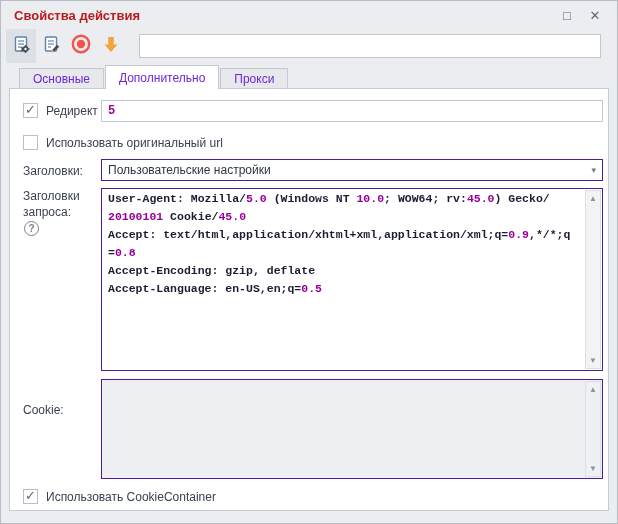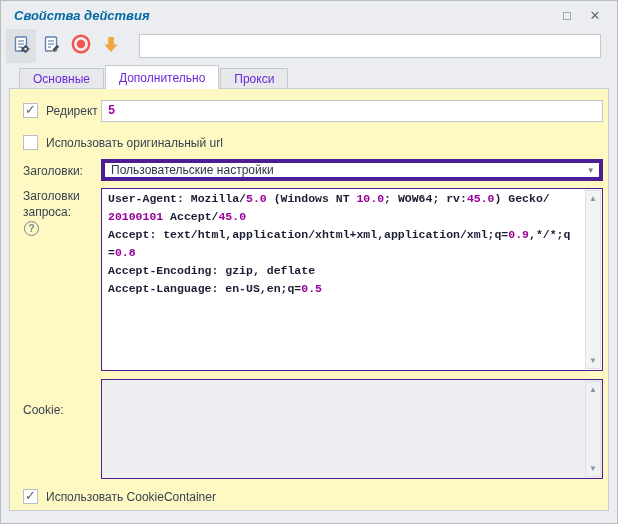--- a/index.html
+++ b/index.html
@@ -3,47 +3,47 @@
 <meta charset="utf-8">
 <style>
   html,body{margin:0;padding:0;background:#fff;}
   .window{
     position:relative;width:616px;height:522px;margin:0;
     border:1px solid #b7bdc5;background:#ebedf0;
     font-family:"Liberation Sans",sans-serif;color:#3a4251;overflow:hidden;
   }
   
   .titlebar{position:absolute;left:0;top:0;right:0;height:28px;display:flex;align-items:center;}
-  .title{margin-left:13px;font-size:13px;font-weight:bold;color:#0369a1;font-style:italic;}
+  .title{margin-left:13px;font-size:13px;font-weight:bold;color:#b91c1c;}
   .winbtns{margin-left:auto;display:flex;gap:8px;margin-right:12px;}
   .winbtn{width:20px;height:20px;display:flex;align-items:center;justify-content:center;
     color:#636a74;font-size:13px;cursor:default;user-select:none;}
   
   .toolbar{position:absolute;left:0;top:28px;right:0;height:34px;display:flex;align-items:center;padding-left:5px;}
   .tbtn{width:30px;height:34px;display:flex;align-items:center;justify-content:center;}
   .tbtn.pressed{background:#dde0e4;}
   .toolbar-input{margin-left:13px;width:450px;height:22px;border:1px solid #c2c8cf;
     padding:0 5px;font-size:12px;background:#fff;outline:none;color:#2e3644;}
   
   .tabs{position:absolute;left:8px;top:64px;right:8px;height:24px;display:flex;align-items:flex-end;padding-left:10px;}
   .tab{height:21px;box-sizing:border-box;padding:0 13px;display:flex;align-items:center;
     font-size:12px;color:#6d28d9;background:#e6e8ec;border:1px solid #c3c9d1;border-bottom:none;margin-right:1px;}
   .tab.active{height:24px;background:#fff;position:relative;z-index:3;}
   
-  .panel{position:absolute;left:8px;top:87px;width:600px;height:423px;background:#fef9c3;
+  .panel{position:absolute;left:8px;top:87px;width:600px;height:423px;background:#ffffff;
     border:1px solid #c6ccd3;box-sizing:border-box;z-index:1;}
   .form-label{position:absolute;font-size:12px;color:#3a4251;}
   
   .checkbox{position:absolute;width:15px;height:15px;background:#fff;border:1px solid #b9bfc7;box-sizing:border-box;}
   .checkbox.checked::after{content:"\2713";position:absolute;left:1px;top:-2px;font-size:13px;color:#5d646f;}
   
   .field-input{position:absolute;box-sizing:border-box;border:1px solid #c2c8cf;background:#fff;
     font-family:"Liberation Mono",monospace;font-size:12px;font-weight:bold;color:#990099;
     padding:0 6px;outline:none;}
-  .select{position:absolute;box-sizing:border-box;border:4px solid #4c1d95;background:#fff;
+  .select{position:absolute;box-sizing:border-box;border:1px solid #4c1d95;background:#fff;
     display:flex;align-items:center;font-size:12px;color:#2e3644;padding:0 6px;cursor:default;}
   .select .caret{margin-left:auto;font-size:9px;color:#6f7781;}
   
   .textbox{position:absolute;box-sizing:border-box;border:1px solid #4c1d95;background:#fff;overflow:hidden;}
   .textbox.gray{background:#edeff2;}
   .tb-content{position:absolute;left:0;top:0;right:17px;bottom:0;padding:3px 0 0 6px;
     font-family:"Liberation Mono",monospace;font-size:11.5px;font-weight:bold;color:#1b1e33;}
   .hl-line{height:18px;white-space:pre;overflow:hidden;}
   .hl-line .num{color:#990099;}
   
@@ -140,21 +140,21 @@
       <span>Пользовательские настройки</span>
       <span class="caret">▾</span>
     </div>
 
     <span class="form-label" style="left:13px;top:100px;">Заголовки</span>
     <span class="form-label" style="left:13px;top:116px;">запроса:</span>
     <span class="help" style="left:14px;top:132px;">?</span>
     <div class="textbox" style="left:91px;top:99px;width:502px;height:183px;">
       <div class="tb-content" id="request-headers-text">
           <div class="hl-line"><span>User-Agent: Mozilla/</span><span class="num">5.0</span><span> (Windows NT </span><span class="num">10.0</span><span>; WOW64; rv:</span><span class="num">45.0</span><span>) Gecko/</span></div>
-          <div class="hl-line"><span class="num">20100101</span><span> Accept/</span><span class="num">45.0</span></div>
+          <div class="hl-line"><span class="num">20100101</span><span> Cookie/</span><span class="num">45.0</span></div>
           <div class="hl-line"><span>Accept: text/html,application/xhtml+xml,application/xml;q=</span><span class="num">0.9</span><span>,*/*;q</span></div>
           <div class="hl-line"><span>=</span><span class="num">0.8</span></div>
           <div class="hl-line"><span>Accept-Encoding: gzip, deflate</span></div>
           <div class="hl-line"><span>Accept-Language: en-US,en;q=</span><span class="num">0.5</span></div>
         </div>
       <div class="vscroll">
         <span class="varrow up">▲</span>
         <span class="varrow down">▼</span>
       </div>
     </div>

